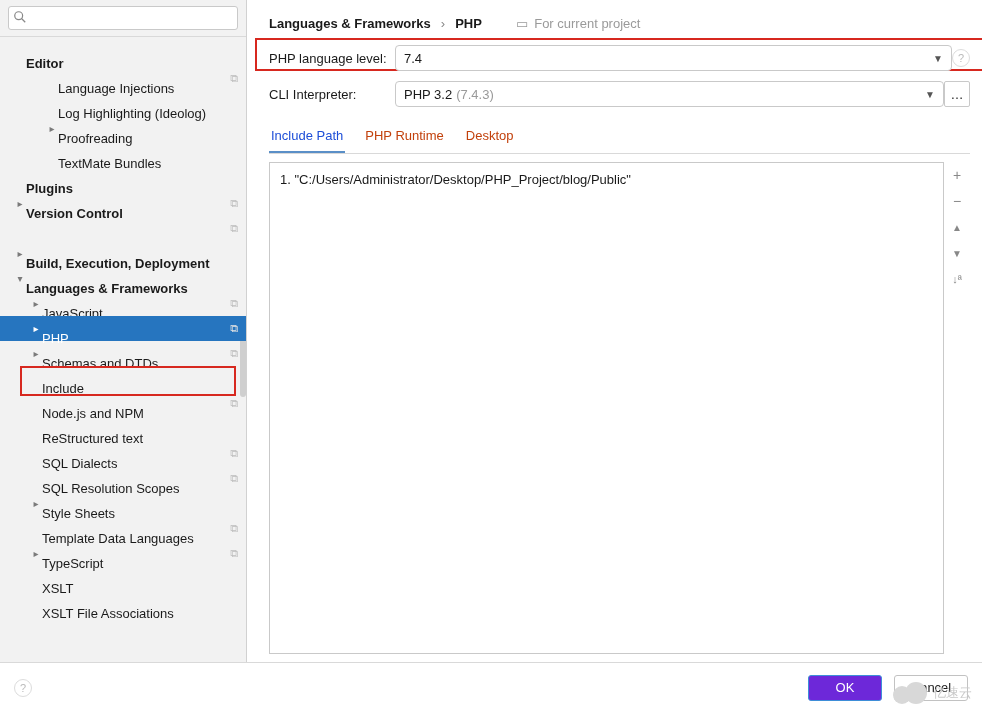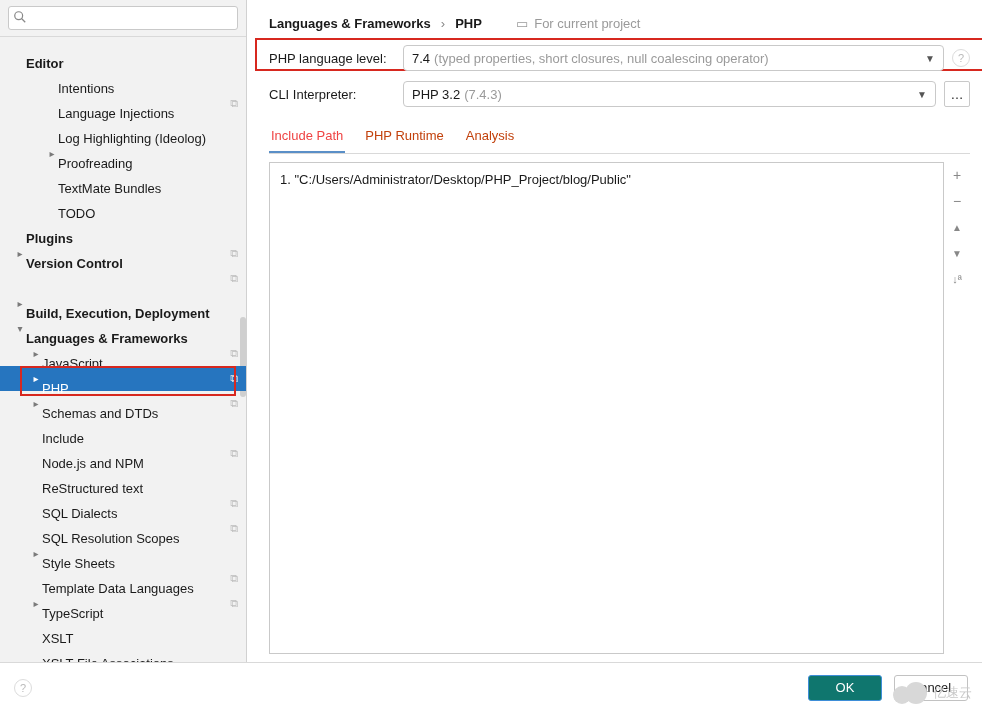--- a/index.html
+++ b/index.html
@@ -23,39 +23,39 @@
 .tree-item.selected { background: #2675bf; color: #fff; }
 .tree-item.selected .over { color: #e3e3e3; }
 .tree-item.selected .arrow { color: #fff; }
 .red-box { position: absolute; border: 2px solid #d7281f; pointer-events: none; }
 .content { flex: 1; display: flex; flex-direction: column; padding: 0 12px 0 22px; min-width: 0; }
 .crumb-row { display: flex; align-items: center; height: 40px; gap: 10px; padding-top: 6px; }
 .crumb-row .crumb-a { font-weight: 700; }
 .crumb-row .sep { color: #888; }
 .crumb-row .crumb-b { font-weight: 700; }
 .crumb-row .proj { color: #9a9a9a; margin-left: 24px; display: flex; align-items: center; gap: 6px; }
-.form-row { display: flex; align-items: center; height: 36px; gap: 8px; }
+.form-row { display: flex; align-items: center; height: 36px; gap: 0; }
 .form-row .lbl { width: 126px; }
 .select { flex: 1; border: 1px solid #c9c9c9; height: 26px; border-radius: 4px; display: flex; align-items: center; padding: 0 8px; background: #fff; position: relative; }
 .select .caret { position: absolute; right: 8px; color: #555; font-size: 10px; }
 .select .hint { color: #9a9a9a; margin-left: 4px; }
 .help { width: 18px; height: 18px; border: 1px solid #dcdcdc; border-radius: 50%; color: #bbb; display: flex; align-items: center; justify-content: center; font-size: 11px; }
 .more-btn { width: 26px; height: 26px; border: 1px solid #c9c9c9; border-radius: 2px; display: flex; align-items: center; justify-content: center; background: #fff; }
 .tabs { display: flex; gap: 18px; margin-top: 10px; border-bottom: 1px solid #d9d9d9; }
 .tab { padding: 6px 2px 8px; cursor: default; color: #c2410c; }
-.tab.active { border-bottom: 2px solid #5a8fc7; color: #ef4444; }
+.tab.active { border-bottom: 2px solid #5a8fc7; color: #1d4ed8; }
 .path-panel { flex: 1; display: flex; margin-top: 8px; }
 .path-list { flex: 1; border: 1px solid #c9c9c9; background: #fff; padding: 6px 10px; }
 .path-list .entry { height: 22px; line-height: 22px; }
 .path-tools { width: 26px; display: flex; flex-direction: column; align-items: center; gap: 8px; padding-top: 4px; color: #888; }
 .path-tools div { height: 18px; display:flex; align-items:center; justify-content:center; cursor:default; font-size:14px; }
 .footer { height: 50px; border-top: 1px solid #d9d9d9; display: flex; align-items: center; padding: 0 14px; gap: 12px; }
 .footer .sp { flex: 1; }
 .btn { min-width: 74px; height: 26px; border-radius: 3px; border: 1px solid #c2c2c2; background: #fff; display: flex; align-items: center; justify-content: center; cursor: default; }
-.btn.primary { background: #0f766e; border-color: #3e8ed8; color: #fff; }
+.btn.primary { background: #6d28d9; border-color: #3e8ed8; color: #fff; }
 .watermark { position: absolute; right: 10px; bottom: 8px; color: #c9c9c9; font-size: 18px; display: flex; align-items: center; gap: 6px; font-weight: 500; }
 .cloud { width: 34px; height: 22px; position: relative; }
 .cloud::before, .cloud::after { content: ""; position: absolute; background: #d8d8d8; border-radius: 50%; }
 .cloud::before { width: 18px; height: 18px; left: 0; bottom: 0; }
 .cloud::after { width: 22px; height: 22px; right: 0; bottom: 0; }
 svg { display:block; }
 </style>
 </head>
 <body>
 
@@ -73,42 +73,34 @@
       </div>
     </div>
     <div class="tree" id="tree">
       <div class="tree-scroll"></div>
     <div class="tree-item lvl-0 bold">
           <span class="arrow"></span>
           <span class="label">Editor</span>
         </div>
         <div class="tree-item lvl-2">
           <span class="arrow"></span>
-          <span class="label">Intentions</span>
-        </div>
-        <div class="tree-item lvl-2">
-          <span class="arrow"></span>
           <span class="label">Language Injections</span>
           <span class="over">⧉</span>
         </div>
         <div class="tree-item lvl-2">
           <span class="arrow"></span>
           <span class="label">Log Highlighting (Ideolog)</span>
         </div>
         <div class="tree-item lvl-2">
           <span class="arrow">▸</span>
           <span class="label">Proofreading</span>
         </div>
         <div class="tree-item lvl-2">
           <span class="arrow"></span>
           <span class="label">TextMate Bundles</span>
-        </div>
-        <div class="tree-item lvl-2">
-          <span class="arrow"></span>
-          <span class="label">TODO</span>
         </div>
         <div class="tree-item lvl-0 bold">
           <span class="arrow"></span>
           <span class="label">Plugins</span>
         </div>
         <div class="tree-item lvl-0 bold">
           <span class="arrow">▸</span>
           <span class="label">Version Control</span>
           <span class="over">⧉</span>
         </div>
@@ -198,40 +190,39 @@
         <span>For current project</span>
       </span>
     </div>
 
     <div class="red-box" style="left:8px; top:38px; width:912px; height:33px;"></div>
 
     <div class="form-row">
       <span class="lbl">PHP language level:</span>
       <div class="select">
         <span>7.4</span>
-        <span class="hint">(typed properties, short closures, null coalescing operator)</span>
         <span class="caret">▼</span>
       </div>
       <div class="help">?</div>
     </div>
 
     <div class="form-row">
       <span class="lbl">CLI Interpreter:</span>
       <div class="select">
         <span>PHP 3.2</span>
         <span class="hint">(7.4.3)</span>
         <span class="caret">▼</span>
       </div>
       <div class="more-btn">…</div>
     </div>
 
     <div class="tabs">
       <div class="tab active">Include Path</div>
       <div class="tab">PHP Runtime</div>
-      <div class="tab">Analysis</div>
+      <div class="tab">Desktop</div>
     </div>
 
     <div class="path-panel">
       <div class="path-list">
         <div class="entry">1. "C:/Users/Administrator/Desktop/PHP_Project/blog/Public"</div>
       </div>
       <div class="path-tools">
         <div>+</div>
         <div>−</div>
         <div style="font-size:10px;">▲</div>

